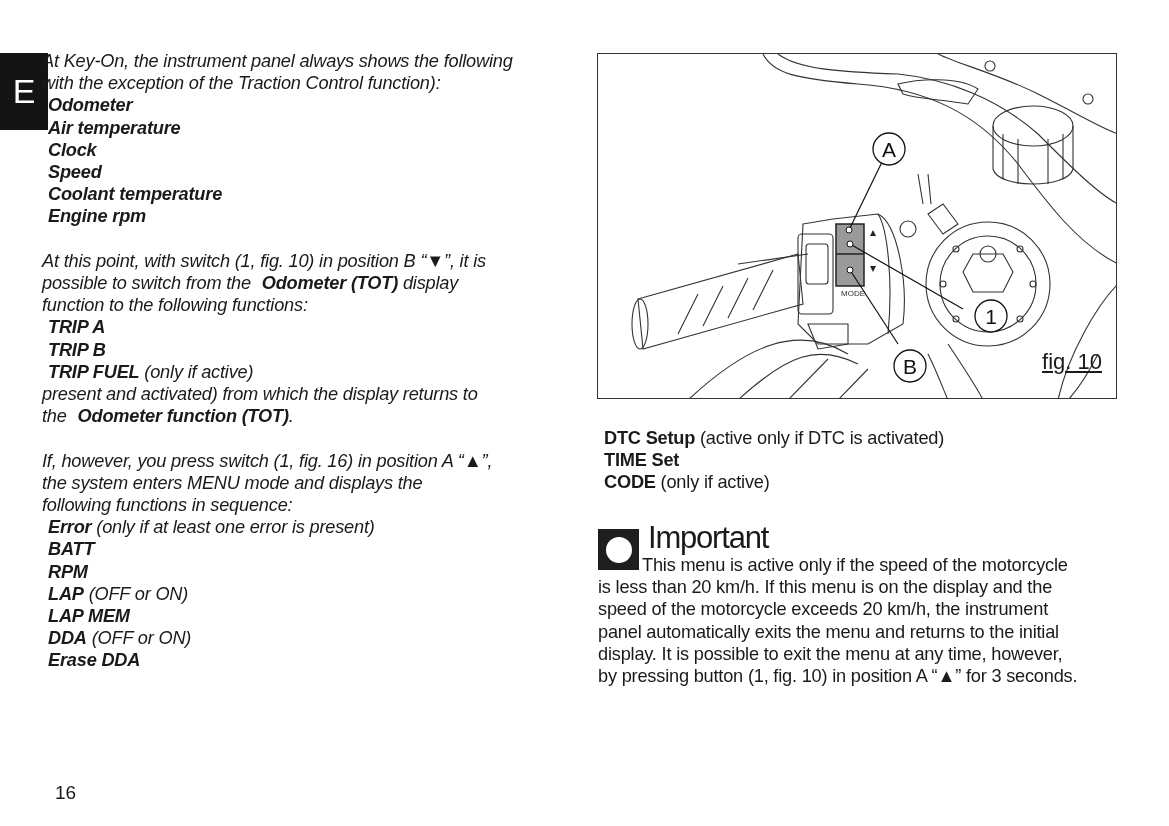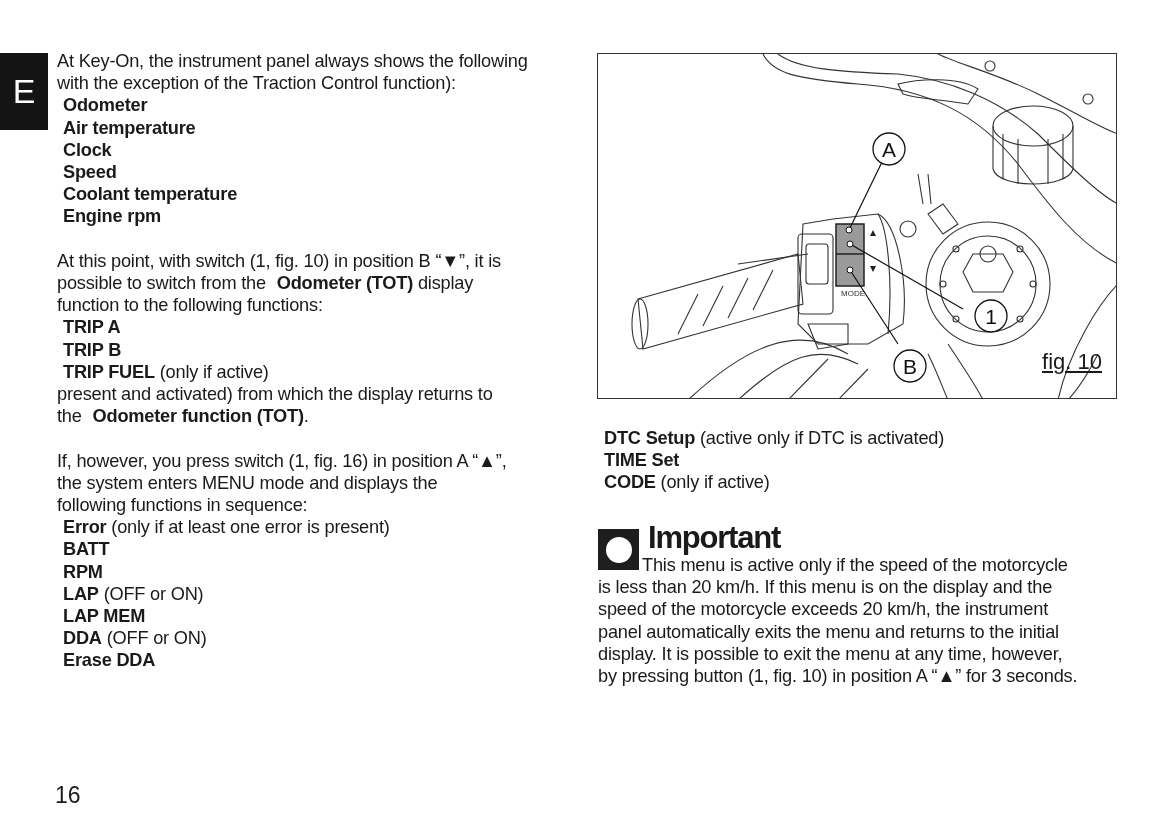--- a/index.html
+++ b/index.html
@@ -1,33 +1,33 @@
 <!DOCTYPE html>
 <html><head>
 <meta charset="utf-8">
 <style>
   html, body { margin: 0; padding: 0; background: #ffffff; }
   body { width: 1169px; height: 826px; position: relative; overflow: hidden;
          font-family: "Liberation Sans", "DejaVu Sans", sans-serif; color: #1a1a1a; }
   .section-tab { position: absolute; left: 0; top: 53px; width: 48px; height: 77px; background: #141414;
                  color: #fff; font-size: 34px; display: flex; align-items: center; justify-content: center; font-weight: normal; }
   .col { position: absolute; font-size: 18.2px; line-height: 22.2px; letter-spacing: -0.2px; }
-  .col-left { left: 57px; top: 50px; width: 530px; }
+  .col-left { left: 42px; top: 50px; width: 530px; font-style: italic; }
   .col-right { left: 598px; top: 427px; width: 530px; }
   .line { white-space: nowrap; }
   b { font-weight: bold; margin-left: 6px; }
   .gap { height: 22.2px; }
-  .page-num { position: absolute; left: 55px; top: 782px; font-size: 23px; }
+  .page-num { position: absolute; left: 55px; top: 782px; font-size: 19px; }
   .figure { position: absolute; left: 597px; top: 53px; width: 520px; height: 346px; border: 1.5px solid #333; box-sizing: border-box; overflow: hidden; background: #fff; }
   .figure svg { position: absolute; left: 0; top: 0; }
   .fig-caption { position: absolute; right: 14px; bottom: 23px; font-size: 22px; text-decoration: underline; }
   .important { position: absolute; left: 598px; top: 520px; width: 530px; }
   .imp-icon { width: 41px; height: 41px; background: #1e1e1e; position: absolute; left: 0; top: 9px; display: flex; align-items: center; justify-content: center; }
   .imp-icon span { width: 26px; height: 26px; border-radius: 50%; background: #fff; display: block; }
-  .imp-title { position: absolute; left: 50px; top: 0; font-size: 31px; letter-spacing: -1.2px; font-weight: bold; }
+  .imp-title { position: absolute; left: 50px; top: 0; font-size: 31px; letter-spacing: -1.2px; font-weight: normal; }
   .imp-body { position: absolute; left: 0; top: 34px; width: 530px; font-size: 18.2px; line-height: 22.2px; letter-spacing: -0.2px; }
   .imp-body .first { padding-left: 44px; }
 </style>
 </head>
 <body>
 
 <div class="section-tab">
     <span>E</span>
   </div>
 

